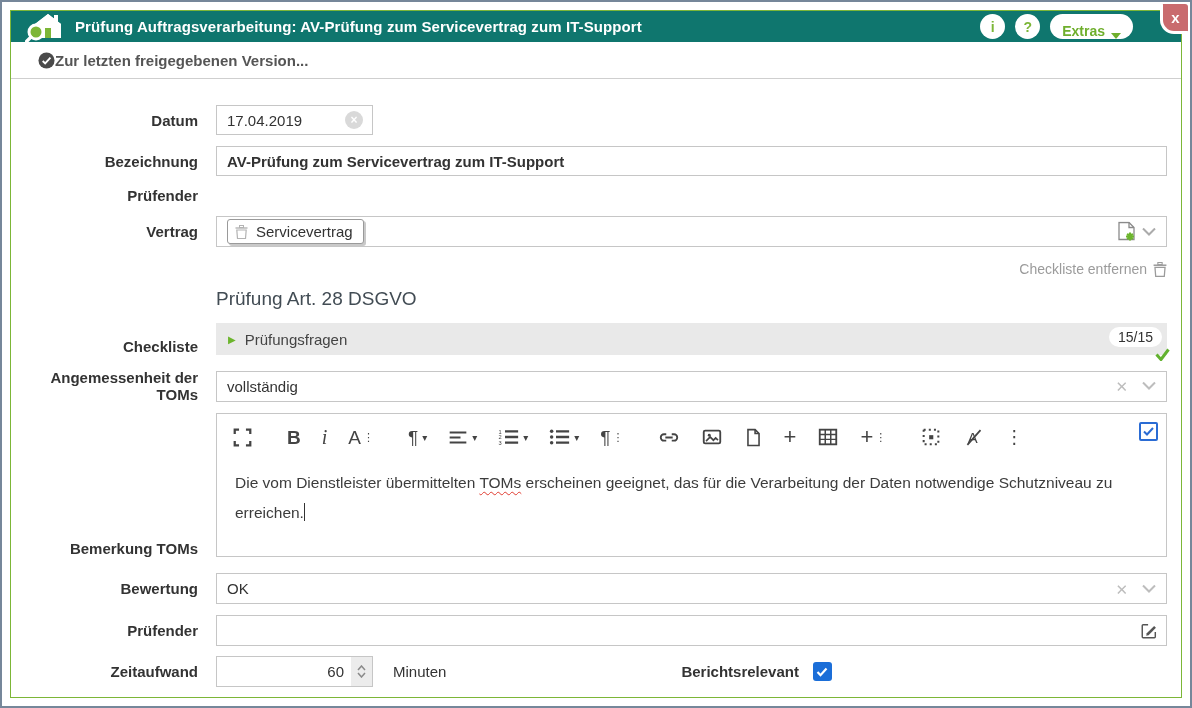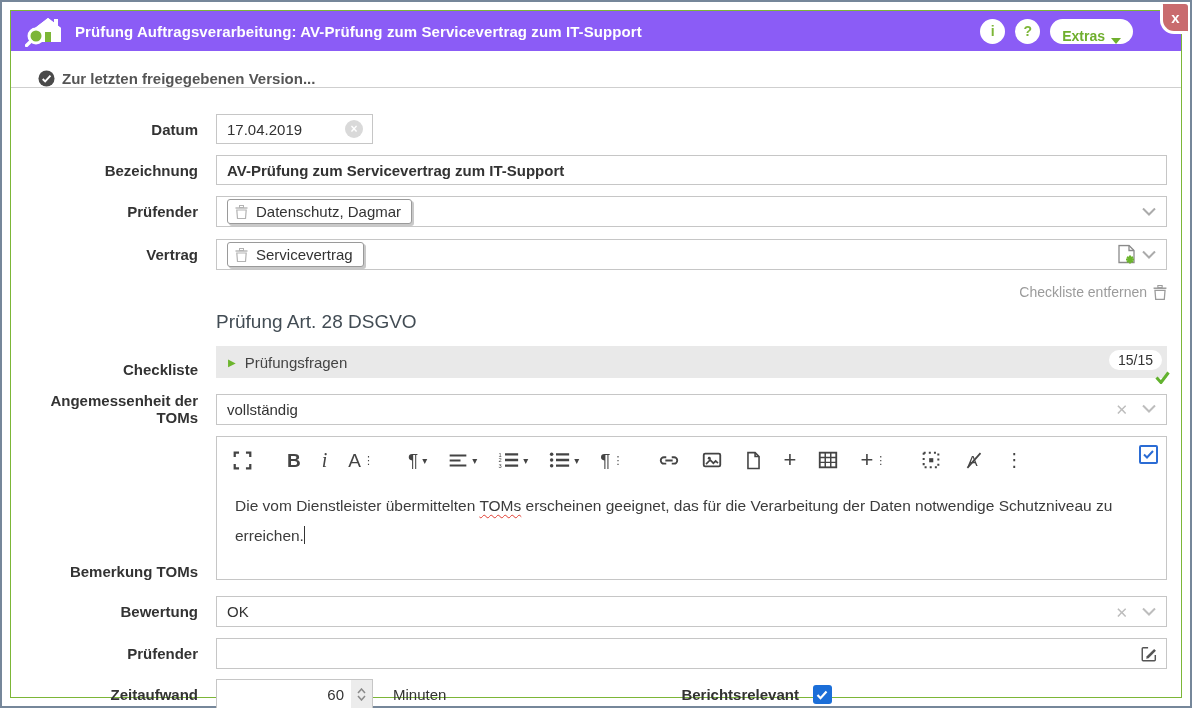--- a/index.html
+++ b/index.html
@@ -1,36 +1,36 @@
 <!DOCTYPE html>
 <html><head>
 <meta charset="utf-8">
 <style>
   html,body{margin:0;padding:0;width:1192px;height:708px;overflow:hidden;
     font-family:"Liberation Sans","DejaVu Sans",sans-serif;background:#fff;}
   .frame{position:absolute;inset:0;border:2px solid #76879a;box-sizing:border-box;background:#fff;}
   .app{position:absolute;left:8px;top:8px;right:8px;bottom:8px;border:1px solid #7cb637;
     box-sizing:border-box;background:#fff;display:flex;flex-direction:column;}
   
-  .titlebar{height:40px;background:#8b5cf6;display:flex;align-items:center;padding:0 14px;flex:none;}
+  .titlebar{height:31px;background:#0f766e;display:flex;align-items:center;padding:0 14px;flex:none;}
   .logo{width:40px;height:32px;margin-right:10px;flex:none;}
   .title{color:#fff;font-weight:bold;font-size:15px;letter-spacing:.1px;}
   .tb-right{margin-left:auto;display:flex;align-items:center;gap:10px;padding-right:34px;}
   .roundbtn{width:25px;height:25px;border-radius:50%;background:#fff;color:#7cb637;font-weight:bold;
     font-size:14px;display:flex;align-items:center;justify-content:center;cursor:pointer;}
   .extras{height:25px;background:#fff;border-radius:13px;color:#6faf2d;font-weight:bold;font-size:14px;
     display:flex;align-items:flex-end;gap:6px;padding:0 12px;cursor:pointer;}
   .extras .tri{width:0;height:0;border-left:5px solid transparent;border-right:5px solid transparent;
     border-top:6px solid #6faf2d;}
   .closebtn{position:absolute;top:2px;right:2px;width:28px;height:30px;background:#c96b6e;
     border-left:3px solid #fff;border-bottom:3px solid #fff;border-radius:3px 3px 3px 14px;
     color:#fff;font-weight:bold;font-size:15px;display:flex;align-items:center;justify-content:center;
     box-sizing:border-box;cursor:pointer;z-index:5;}
   
-  .subbar{height:36px;border-bottom:1px solid #cfcfcf;display:flex;align-items:flex-end;gap:7px;
+  .subbar{height:36px;border-bottom:1px solid #cfcfcf;display:flex;align-items:center;
     padding-left:27px;flex:none;}
   .subbar .txt{color:#555;font-weight:bold;font-size:15px;cursor:pointer;}
   
   .formarea{flex:1;padding:26px 14px 0 0;box-sizing:border-box;}
   .row{display:flex;align-items:center;margin-bottom:11px;}
   .row.top{align-items:flex-end;}
   .lbl{width:205px;flex:none;text-align:right;padding-right:18px;box-sizing:border-box;
     font-weight:bold;font-size:15px;color:#333;}
   .fld{flex:1;min-width:0;position:relative;}
   .inp{height:30px;border:1px solid #c6c6c6;box-sizing:border-box;font-family:Liberation Sans, sans-serif;
@@ -139,41 +139,20 @@
 
       <div class="row">
         <div class="lbl">Bezeichnung</div>
         <div class="fld">
           <input class="inp bold" style="padding-right: 10px;" value="AV-Prüfung zum Servicevertrag zum IT-Support">
         </div>
       </div>
 
       <div class="row" style="margin-bottom:12px;">
         <div class="lbl">Prüfender</div>
-        <div class="fld">
-          <div class="selectbox">
-            <span class="chip">
-              <span>
-                <svg width="13" height="14" viewBox="0 0 13 14">
-                  <rect x="4.5" y="0.5" width="4" height="2" fill="none" stroke="#b3b3b3"></rect>
-                  <line x1="0.5" y1="3" x2="12.5" y2="3" stroke="#b3b3b3" stroke-width="1.4"></line>
-                  <path d="M1.8 5 h9.4 l-.7 8.5 h-8 z" fill="none" stroke="#b3b3b3" stroke-width="1.2"></path>
-                </svg>
-              </span>
-              <span>Datenschutz, Dagmar</span>
-            </span>
-            <div class="rticons">
-              <span>
-                <svg width="14" height="9" viewBox="0 0 14 9">
-                    <path d="M1 1 L7 7 L13 1" fill="none" stroke="#ababab" stroke-width="2"></path>
-                  </svg>
-              </span>
-            </div>
-          </div>
-        </div>
       </div>
 
       <div class="row" style="margin-bottom:12px;">
         <div class="lbl">Vertrag</div>
         <div class="fld">
           <div class="selectbox">
             <span class="chip">
               <span>
                 <svg width="13" height="14" viewBox="0 0 13 14">
                   <rect x="4.5" y="0.5" width="4" height="2" fill="none" stroke="#b3b3b3"></rect>

